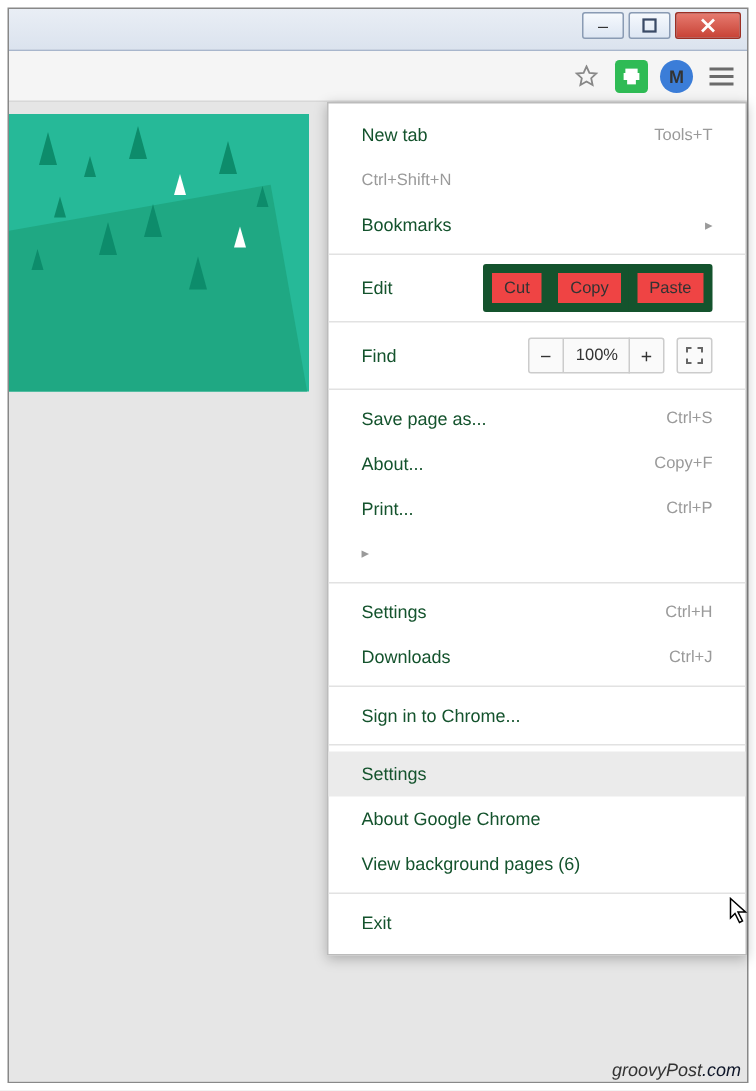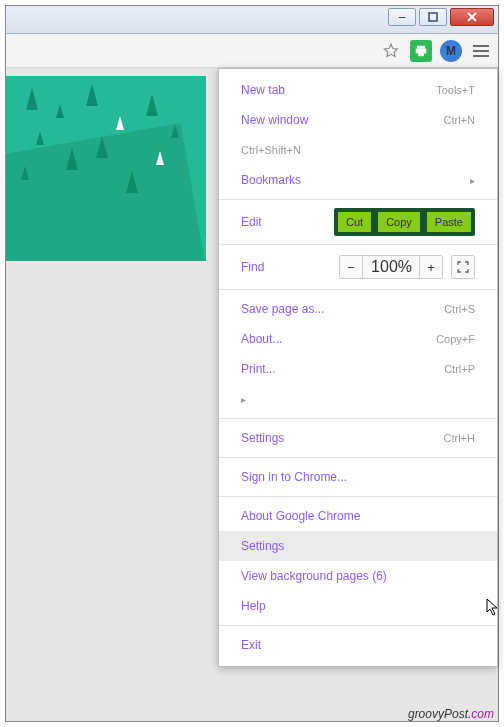--- a/index.html
+++ b/index.html
@@ -27,44 +27,44 @@
 .forest{position:absolute;top:8px;left:0;width:200px;height:185px;background:#26b998;overflow:hidden}
 .hill{position:absolute;bottom:-40px;left:-30px;width:220px;height:160px;background:#1fa883;transform:rotate(-10deg)}
 .tree{position:absolute;width:0;height:0;border-left:6px solid transparent;border-right:6px solid transparent;border-bottom:22px solid #0d8c6b}
 .tree.s{border-left-width:4px;border-right-width:4px;border-bottom-width:14px}
 .tree.w{border-bottom-color:#fff}
 
 
 .menu{position:absolute;top:0;right:0;width:280px;background:#fff;border:1px solid #bcbcbc;box-shadow:0 2px 8px rgba(0,0,0,.25);padding:6px 0}
 .mrow{display:flex;align-items:center;height:30px;padding:0 22px;cursor:default}
 .mrow.hovered{background:#ebebeb}
-.mlabel{flex:1;color:#8b5cf6}
+.mlabel{flex:1;color:#14532d}
 .mshort{color:#9a9a9a;font-size:11px}
 .msub{color:#9a9a9a;font-size:10px}
 .sep{height:1px;background:#e2e2e2;margin:4px 0}
 
 
 .editbtns{display:flex;margin-left:auto}
-.editbtn{border:4px solid #14532d;padding:4px 8px;background:#84cc16;font-size:11px;margin-left:-1px}
+.editbtn{border:6px solid #14532d;padding:4px 8px;background:#ef4444;font-size:11px;margin-left:-1px}
 .editbtn:first-child{border-radius:2px 0 0 2px}
 .editbtn:last-child{border-radius:0 2px 2px 0}
 
 
 .zoombtns{display:flex;align-items:center;margin-left:auto;gap:0}
 .zbtn{border:1px solid #ccc;width:24px;height:24px;background:#fafafa;display:flex;align-items:center;justify-content:center;font-size:13px;margin-left:-1px}
-.zpct{border-top:1px solid #ccc;border-bottom:1px solid #ccc;height:24px;padding:0 8px;display:flex;align-items:center;font-size:16px;background:#fafafa}
+.zpct{border-top:1px solid #ccc;border-bottom:1px solid #ccc;height:24px;padding:0 8px;display:flex;align-items:center;font-size:11px;background:#fafafa}
 .zfull{border:1px solid #ccc;width:24px;height:24px;background:#fafafa;display:flex;align-items:center;justify-content:center;margin-left:8px;border-radius:2px}
 .zfull svg{width:12px;height:12px}
 
 
 .cursor{position:absolute;right:-2px;top:530px;width:14px;height:18px}
 
 
 .watermark{position:absolute;right:10px;bottom:4px;font-family:Georgia,serif;font-style:italic;font-size:20px;color:#888}
-.watermark .dot{color:#a21caf}
+.watermark .dot{color:#0f172a}
 </style>
 </head>
 <body>
 
 <div class="frame">
   <div class="titlebar">
     <div class="winbtns">
       <div class="winbtn">
           <span>–</span>
         </div>
@@ -120,24 +120,20 @@
       <div class="tree s" style="top:90px;left:15px"></div>
       <div class="tree" style="top:95px;left:120px"></div>
     </div>
 
     <div class="menu">
       <div class="mrow">
         <span class="mlabel">New tab</span>
         <span class="mshort">Tools+T</span>
       </div>
       <div class="mrow">
-        <span class="mlabel">New window</span>
-        <span class="mshort">Ctrl+N</span>
-      </div>
-      <div class="mrow">
         <span class="mshort">Ctrl+Shift+N</span>
       </div>
       <div class="mrow">
         <span class="mlabel">Bookmarks</span>
         <span class="msub">▸</span>
       </div>
       <div class="sep"></div>
       <div class="mrow" style="height:36px">
         <span class="mlabel">Edit</span>
         <div class="editbtns">
@@ -174,36 +170,37 @@
         <span class="mshort">Ctrl+P</span>
       </div>
       <div class="mrow">
         <span class="msub">▸</span>
       </div>
       <div class="sep"></div>
       <div class="mrow">
         <span class="mlabel">Settings</span>
         <span class="mshort">Ctrl+H</span>
       </div>
+      <div class="mrow">
+        <span class="mlabel">Downloads</span>
+        <span class="mshort">Ctrl+J</span>
+      </div>
       <div class="sep"></div>
       <div class="mrow">
         <span class="mlabel">Sign in to Chrome...</span>
       </div>
       <div class="sep"></div>
-      <div class="mrow">
-        <span class="mlabel">About Google Chrome</span>
-      </div>
       <div class="mrow hovered">
         <span class="mlabel">Settings</span>
       </div>
       <div class="mrow">
+        <span class="mlabel">About Google Chrome</span>
+      </div>
+      <div class="mrow">
         <span class="mlabel">View background pages (6)</span>
-      </div>
-      <div class="mrow">
-        <span class="mlabel">Help</span>
       </div>
       <div class="sep"></div>
       <div class="mrow">
         <span class="mlabel">Exit</span>
       </div>
     </div>
 
     <svg class="cursor" viewBox="0 0 14 18">
         <path d="M1 1 L1 14 L4 11 L7 17 L9 16 L6 10 L11 10 Z" fill="#fff" stroke="#000" stroke-width="1"></path>
       </svg>

